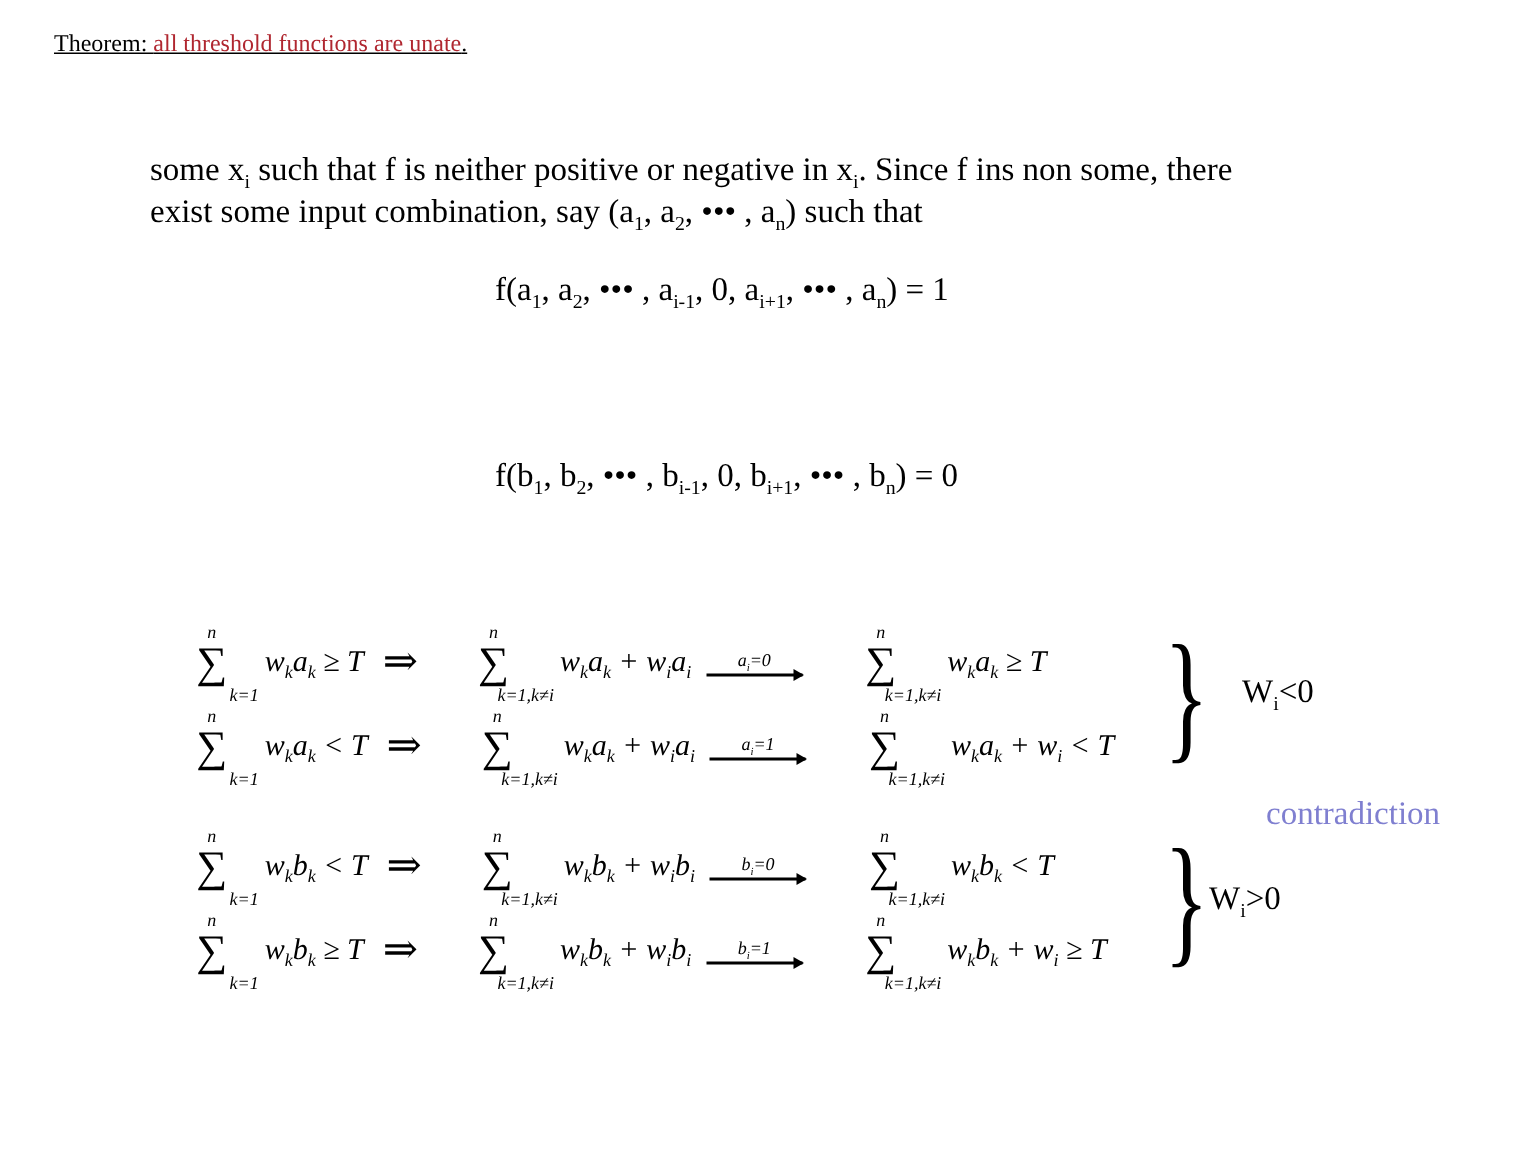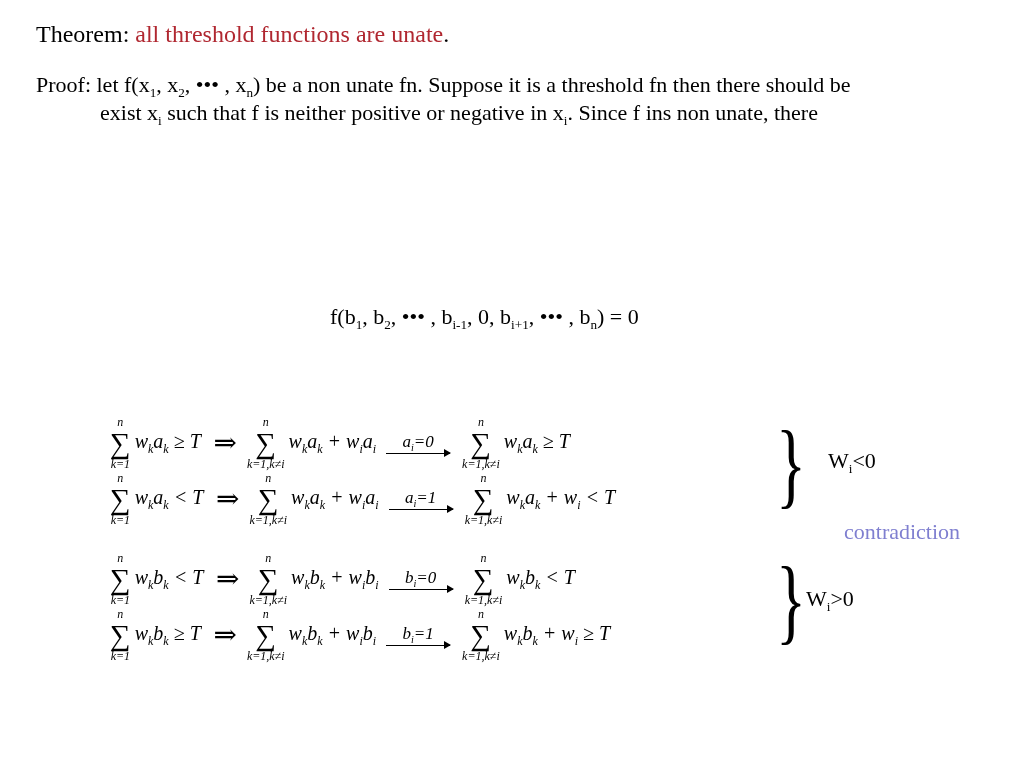--- a/index.html
+++ b/index.html
@@ -1,65 +1,66 @@
 <!DOCTYPE html>
 <html style="--red: #b02730; --purple: #7f7fd0;"><head>
 <meta charset="utf-8">
 <style>
   :root { --red:#b02730; --purple:#7f7fd0; }
   html,body{margin:0;padding:0;}
   body{width:1024px;height:768px;background:#fff;}
   .slide{position:relative;width:1024px;height:768px;background:#fff;overflow:hidden;
     font-family:"Liberation Serif","DejaVu Serif",serif;color:#000;}
-  .title-line{position:absolute;left:36px;top:21px;font-size:24px;white-space:nowrap;}
+  .title-line{position:absolute;left:36px;top:21px;font-size:16px;white-space:nowrap;text-decoration:underline;}
   .red{color:var(--red);}
-  .purple{color:var(--purple);}
+  .purple{color:var(--purple);margin-top:10px;}
   .tline{position:absolute;font-size:22px;white-space:nowrap;}
   #proof-1{left:36px;top:72px;}
   #proof-2{left:100px;top:100px;}
   #proof-3{left:100px;top:128px;}
   #eq-a1{left:330px;top:180px;}
   #eq-a2{left:330px;top:226px;}
   #mid-text{left:100px;top:272px;}
   #eq-b1{left:330px;top:304px;}
   #eq-b2{left:330px;top:364px;}
   sub{font-size:60%;line-height:0;}
   .mrow{position:absolute;left:108px;height:56px;line-height:56px;white-space:nowrap;
     font-style:italic;font-size:20px;}
   #mrow-a1{top:413px;} #mrow-a2{top:469px;} #mrow-b1{top:549px;} #mrow-b2{top:605px;}
   .sum{display:inline-flex;flex-direction:column;align-items:center;vertical-align:middle;
     line-height:1;margin:0 4px 0 2px;}
   .sum-top{font-size:12px;line-height:1.1;}
   .sum-sym{font-size:29px;line-height:1;font-style:normal;}
-  .sum-bot{font-size:12px;line-height:1.1;white-space:nowrap;}
+  .sum-bot{font-size:12px;line-height:1.1;white-space:nowrap;margin-left:43px;}
   .imp{font-style:normal;font-size:28px;margin:0 8px;vertical-align:middle;line-height:1;}
   .larrow{display:inline-flex;flex-direction:column;align-items:center;vertical-align:middle;margin:0 10px;}
-  .larrow-label{font-size:17px;line-height:1;margin-bottom:3px;}
+  .larrow-label{font-size:12px;line-height:1;margin-bottom:3px;}
   .larrow-line{position:relative;width:64px;height:1.4px;background:#000;}
   .larrow-line::after{content:"";position:absolute;right:-1px;top:50%;transform:translateY(-50%);
     width:0;height:0;border-left:7px solid #000;border-top:4px solid transparent;border-bottom:4px solid transparent;}
   .brace{position:absolute;font-size:96px;line-height:1;transform:scaleX(0.65);
     transform-origin:left center;font-style:normal;}
   #brace-a{left:776px;top:416px;}
   #brace-b{left:776px;top:552px;}
   .side-label{position:absolute;font-size:22px;white-space:nowrap;}
   #w-neg{left:806px;top:448px;margin-left:22px;}
   #contradiction{left:844px;top:519px;}
   #w-pos{left:806px;top:586px;}
 </style>
 </head>
 <body>
 
 <div class="slide">
 
   <div class="title-line"><span>Theorem: </span><span class="red">all threshold functions are unate</span><span>.</span></div>
 
-  <div class="tline" id="proof-1"><span>Proof: let f(x</span><sub>1</sub><span>, x</span><sub>2</sub><span>, ••• , x</span><sub>n</sub><span>) be a non unate fn. Suppose it is a threshold fn then there should be</span></div>
-  <div class="tline" id="proof-2"><span>exist x</span><sub>i</sub><span> such that f is neither positive or negative in x</span><sub>i</sub><span>. Since f ins non unate, there</span></div>
+  <div class="tline" id="proof-2"><span>some x</span><sub>i</sub><span> such that f is neither positive or negative in x</span><sub>i</sub><span>. Since f ins non some, there</span></div>
+  <div class="tline" id="proof-3"><span>exist some input combination, say (a</span><sub>1</sub><span>, a</span><sub>2</sub><span>, ••• , a</span><sub>n</sub><span>) such that</span></div>
 
+  <div class="tline" id="eq-a1"><span>f(a</span><sub>1</sub><span>, a</span><sub>2</sub><span>, ••• , a</span><sub>i-1</sub><span>, 0, a</span><sub>i+1</sub><span>, ••• , a</span><sub>n</sub><span>) = 1</span></div>
   <div class="tline" id="eq-b1"><span>f(b</span><sub>1</sub><span>, b</span><sub>2</sub><span>, ••• , b</span><sub>i-1</sub><span>, 0, b</span><sub>i+1</sub><span>, ••• , b</span><sub>n</sub><span>) = 0</span></div>
 
   <div class="mrow" id="mrow-a1"><span class="sum">
         <span class="sum-top">n</span>
         <span class="sum-sym">∑</span>
         <span class="sum-bot">k=1</span>
       </span><span>w</span><sub>k</sub><span>a</span><sub>k</sub><span> ≥ T </span><span class="imp">⇒</span><span class="sum">
         <span class="sum-top">n</span>
         <span class="sum-sym">∑</span>
         <span class="sum-bot">k=1,k≠i</span>

